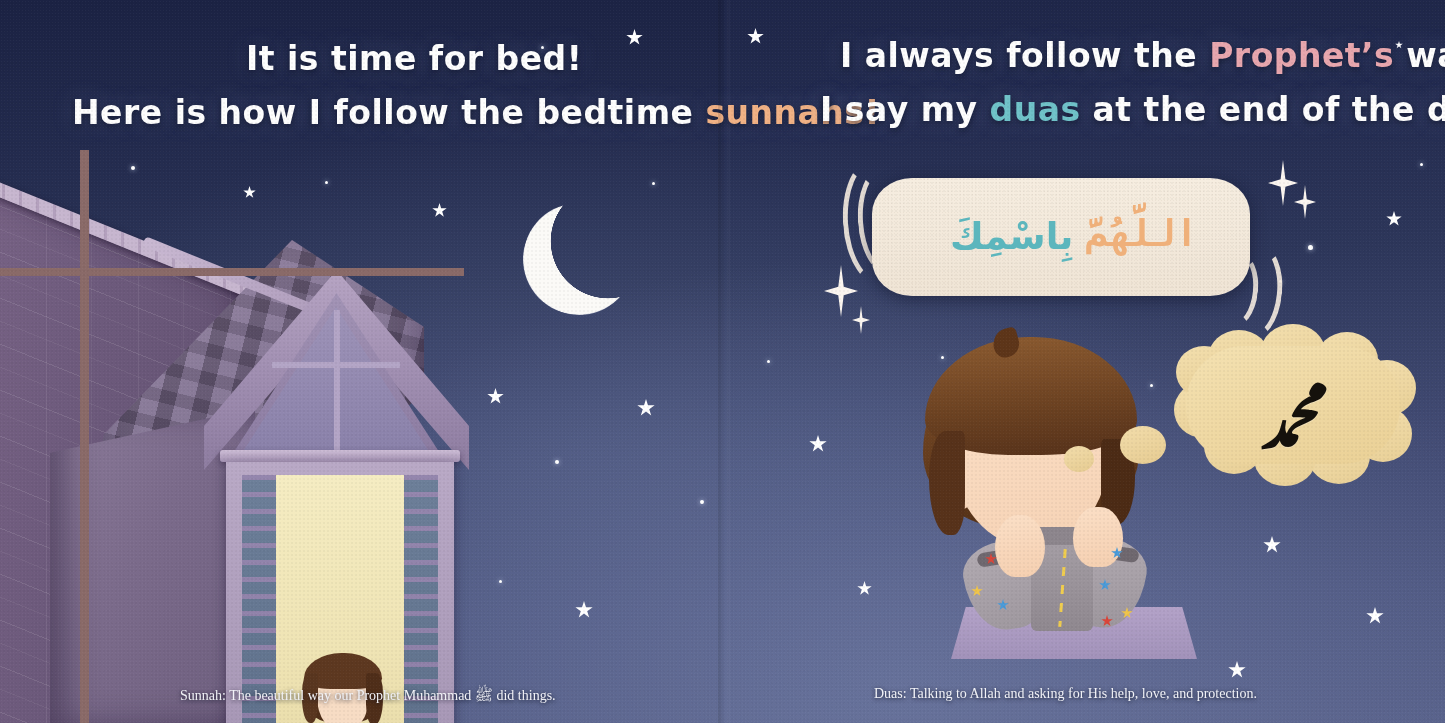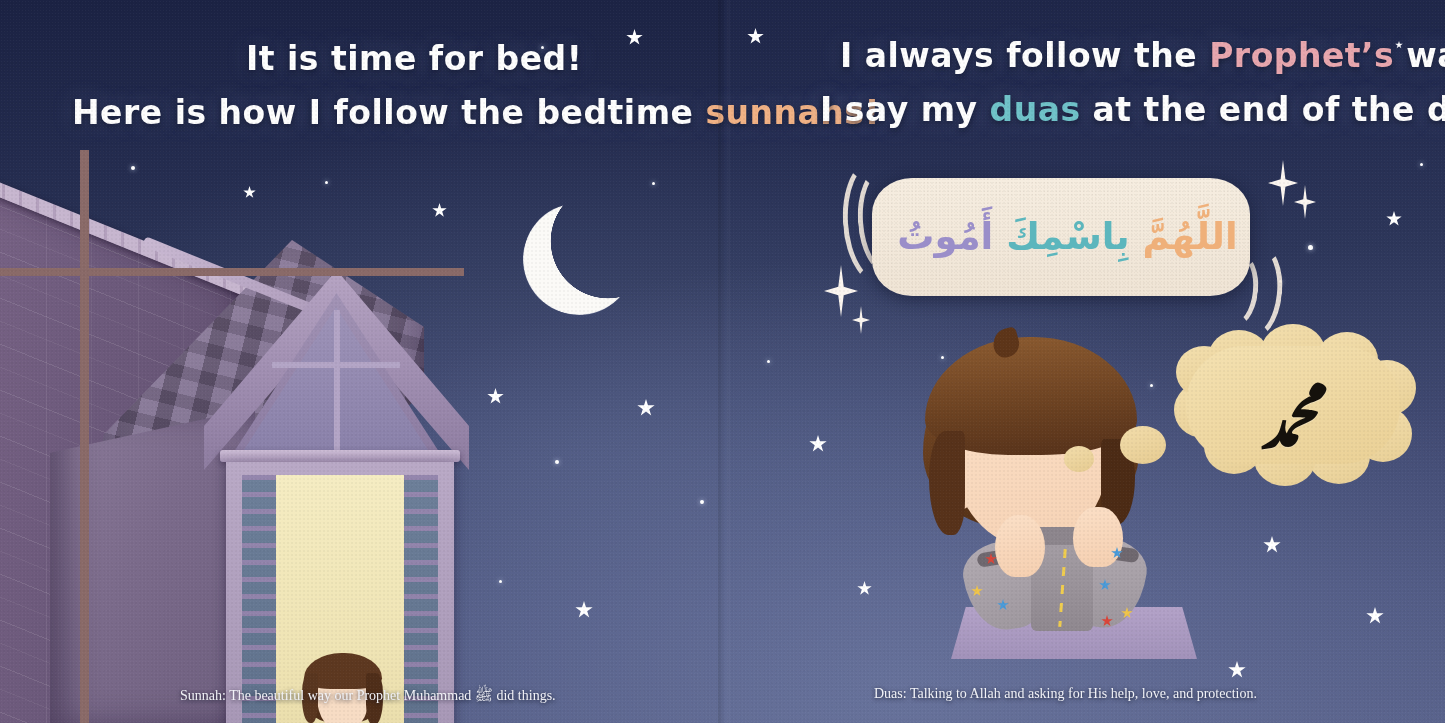--- a/index.html
+++ b/index.html
@@ -234,21 +234,21 @@
   #dua-text{
     position:absolute;inset:0;
     display:flex;align-items:center;justify-content:center;
     direction:rtl;
     font-family:"DejaVu Sans",sans-serif;
     font-size:37px;font-weight:bold;
     line-height:1.35;
     white-space:nowrap;
     z-index:2;
   }
-  .dua-a{ color:#efb07a; }
+  .dua-a{ color:#efb07a;font-family:Liberation Mono, monospace; }
   .dua-b{ color:#5cb6bd; }
   .dua-c{ color:#9a8ec9; }
   .dua-d{ color:#3f6fa3; }
 
   .swoosh{
     position:absolute;border:5px solid #f2e9de;border-radius:50%;
     border-right-color:transparent;border-top-color:transparent;border-bottom-color:transparent;
     opacity:.92;
   }
   .swoosh.r{
@@ -440,21 +440,21 @@
     <span>I say my </span><span class="hl-duas">duas</span><span> at the end of the day.</span>
   </div>
 
   <div class="swoosh" style="left:843px;top:158px;width:60px;height:118px;transform:rotate(-4deg);"></div>
   <div class="swoosh" style="left:858px;top:168px;width:44px;height:96px;transform:rotate(-4deg);"></div>
   <div class="swoosh r" style="left:1228px;top:244px;width:44px;height:86px;transform:rotate(6deg);"></div>
   <div class="swoosh r" style="left:1214px;top:252px;width:34px;height:66px;transform:rotate(6deg);"></div>
 
   <div id="bubble">
     <div id="dua-text">
-      <span class="dua-a">اللَّهُمَّ</span>&nbsp;<span class="dua-b">بِاسْمِكَ</span>&nbsp;<span class="dua-c">أَمُوتُ</span>&nbsp;
+      <span class="dua-a">اللَّهُمَّ</span>&nbsp;<span class="dua-b">بِاسْمِكَ</span>&nbsp;&nbsp;
     </div>
   </div>
 
   <div id="boy">
     <div class="b-ledge"></div>
     <div class="b-hair-back"></div>
     <div class="b-ear-l"></div>
     <div class="b-ear-r"></div>
     <div class="b-face"></div>
     <div class="b-hair-front"></div>

